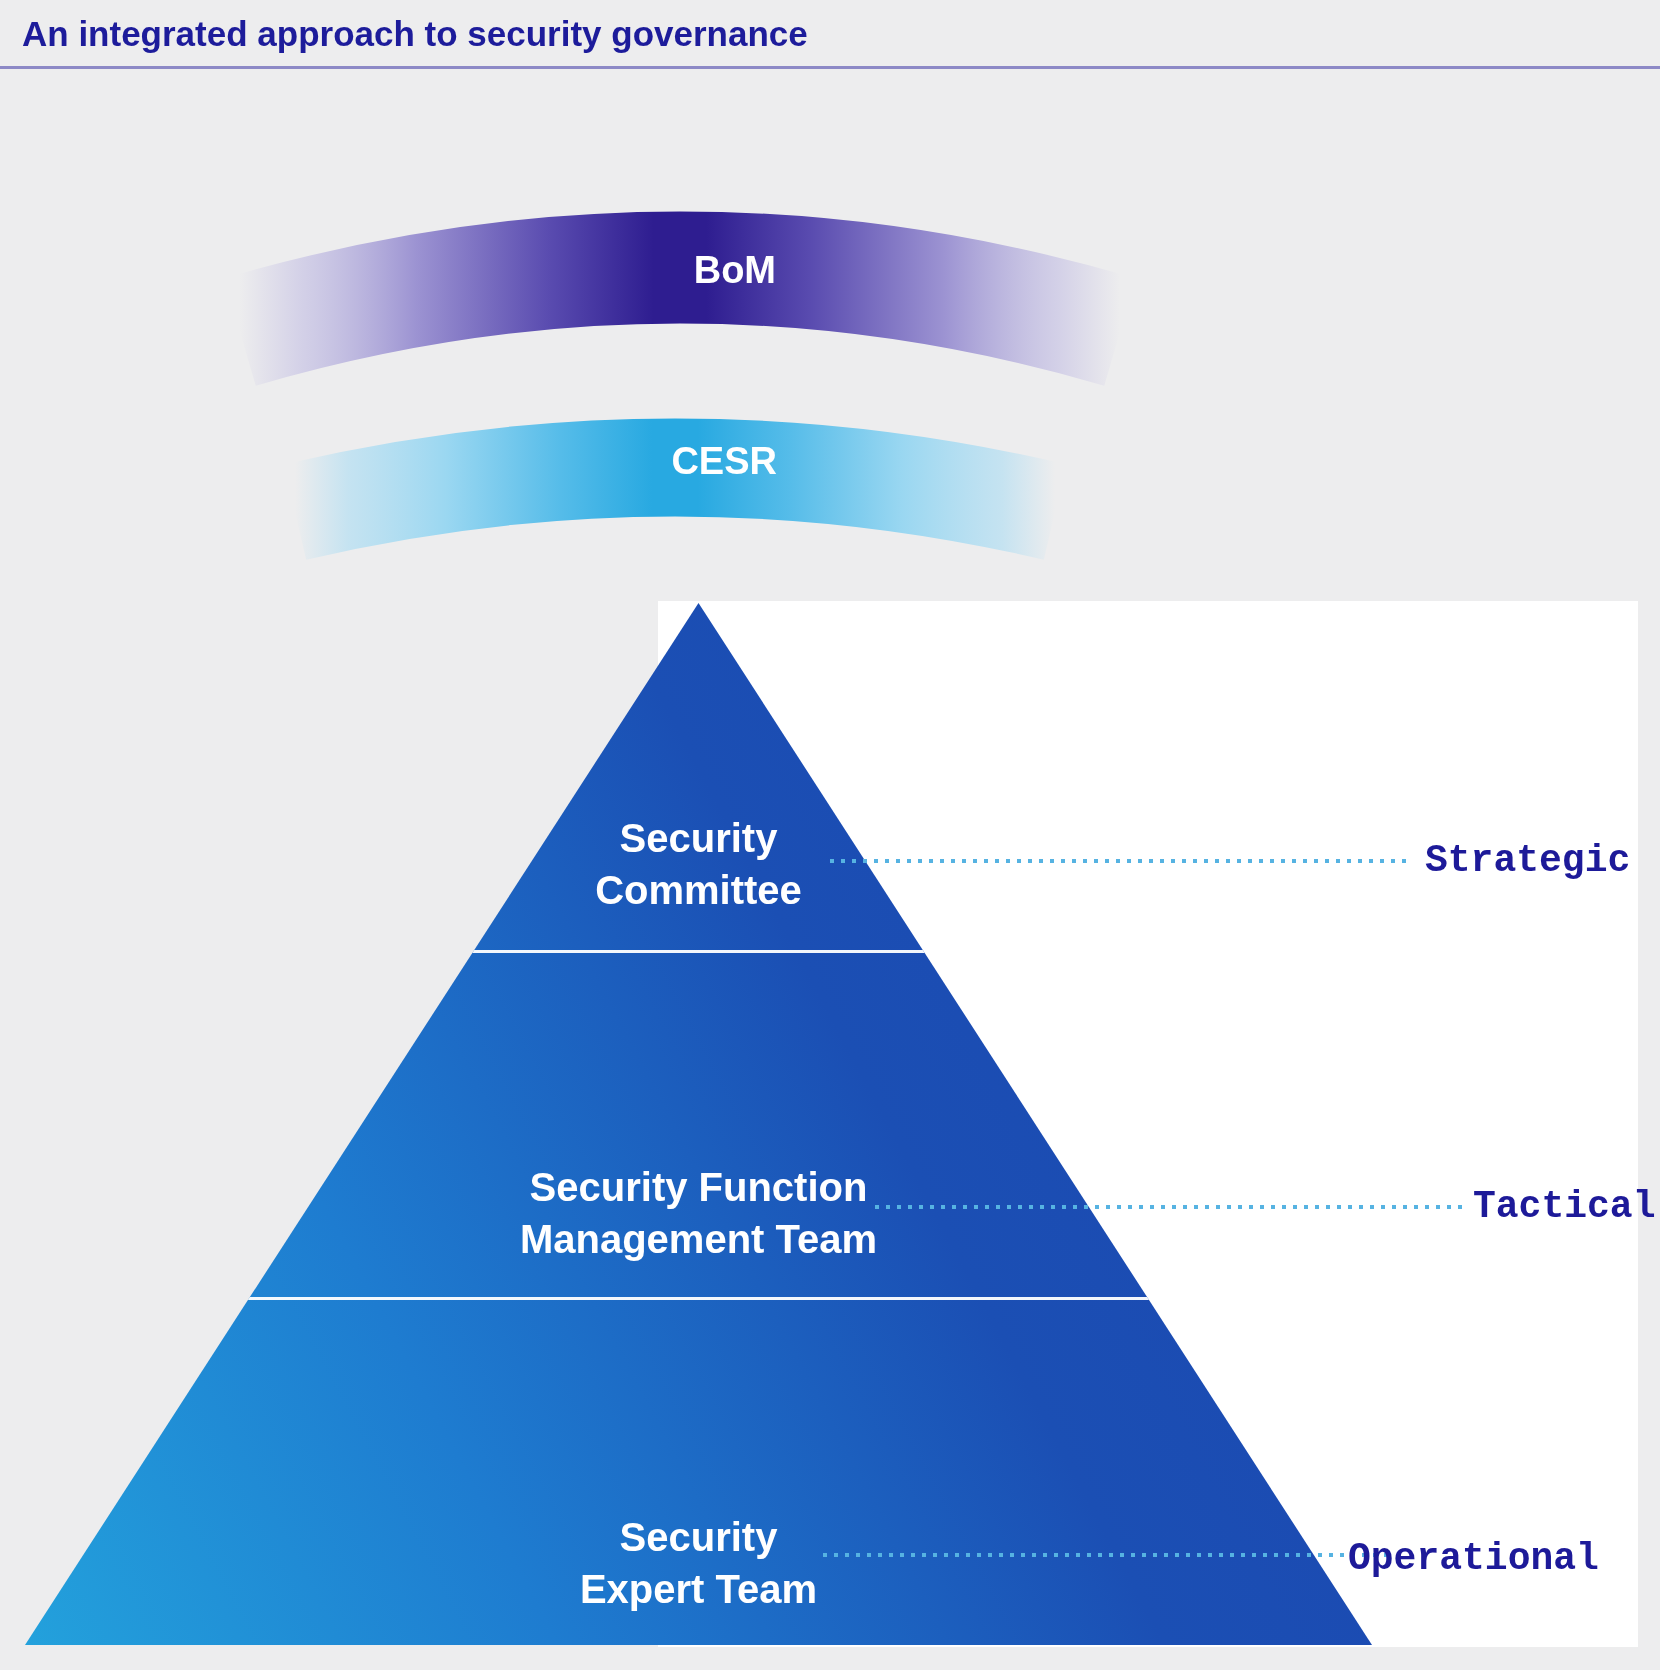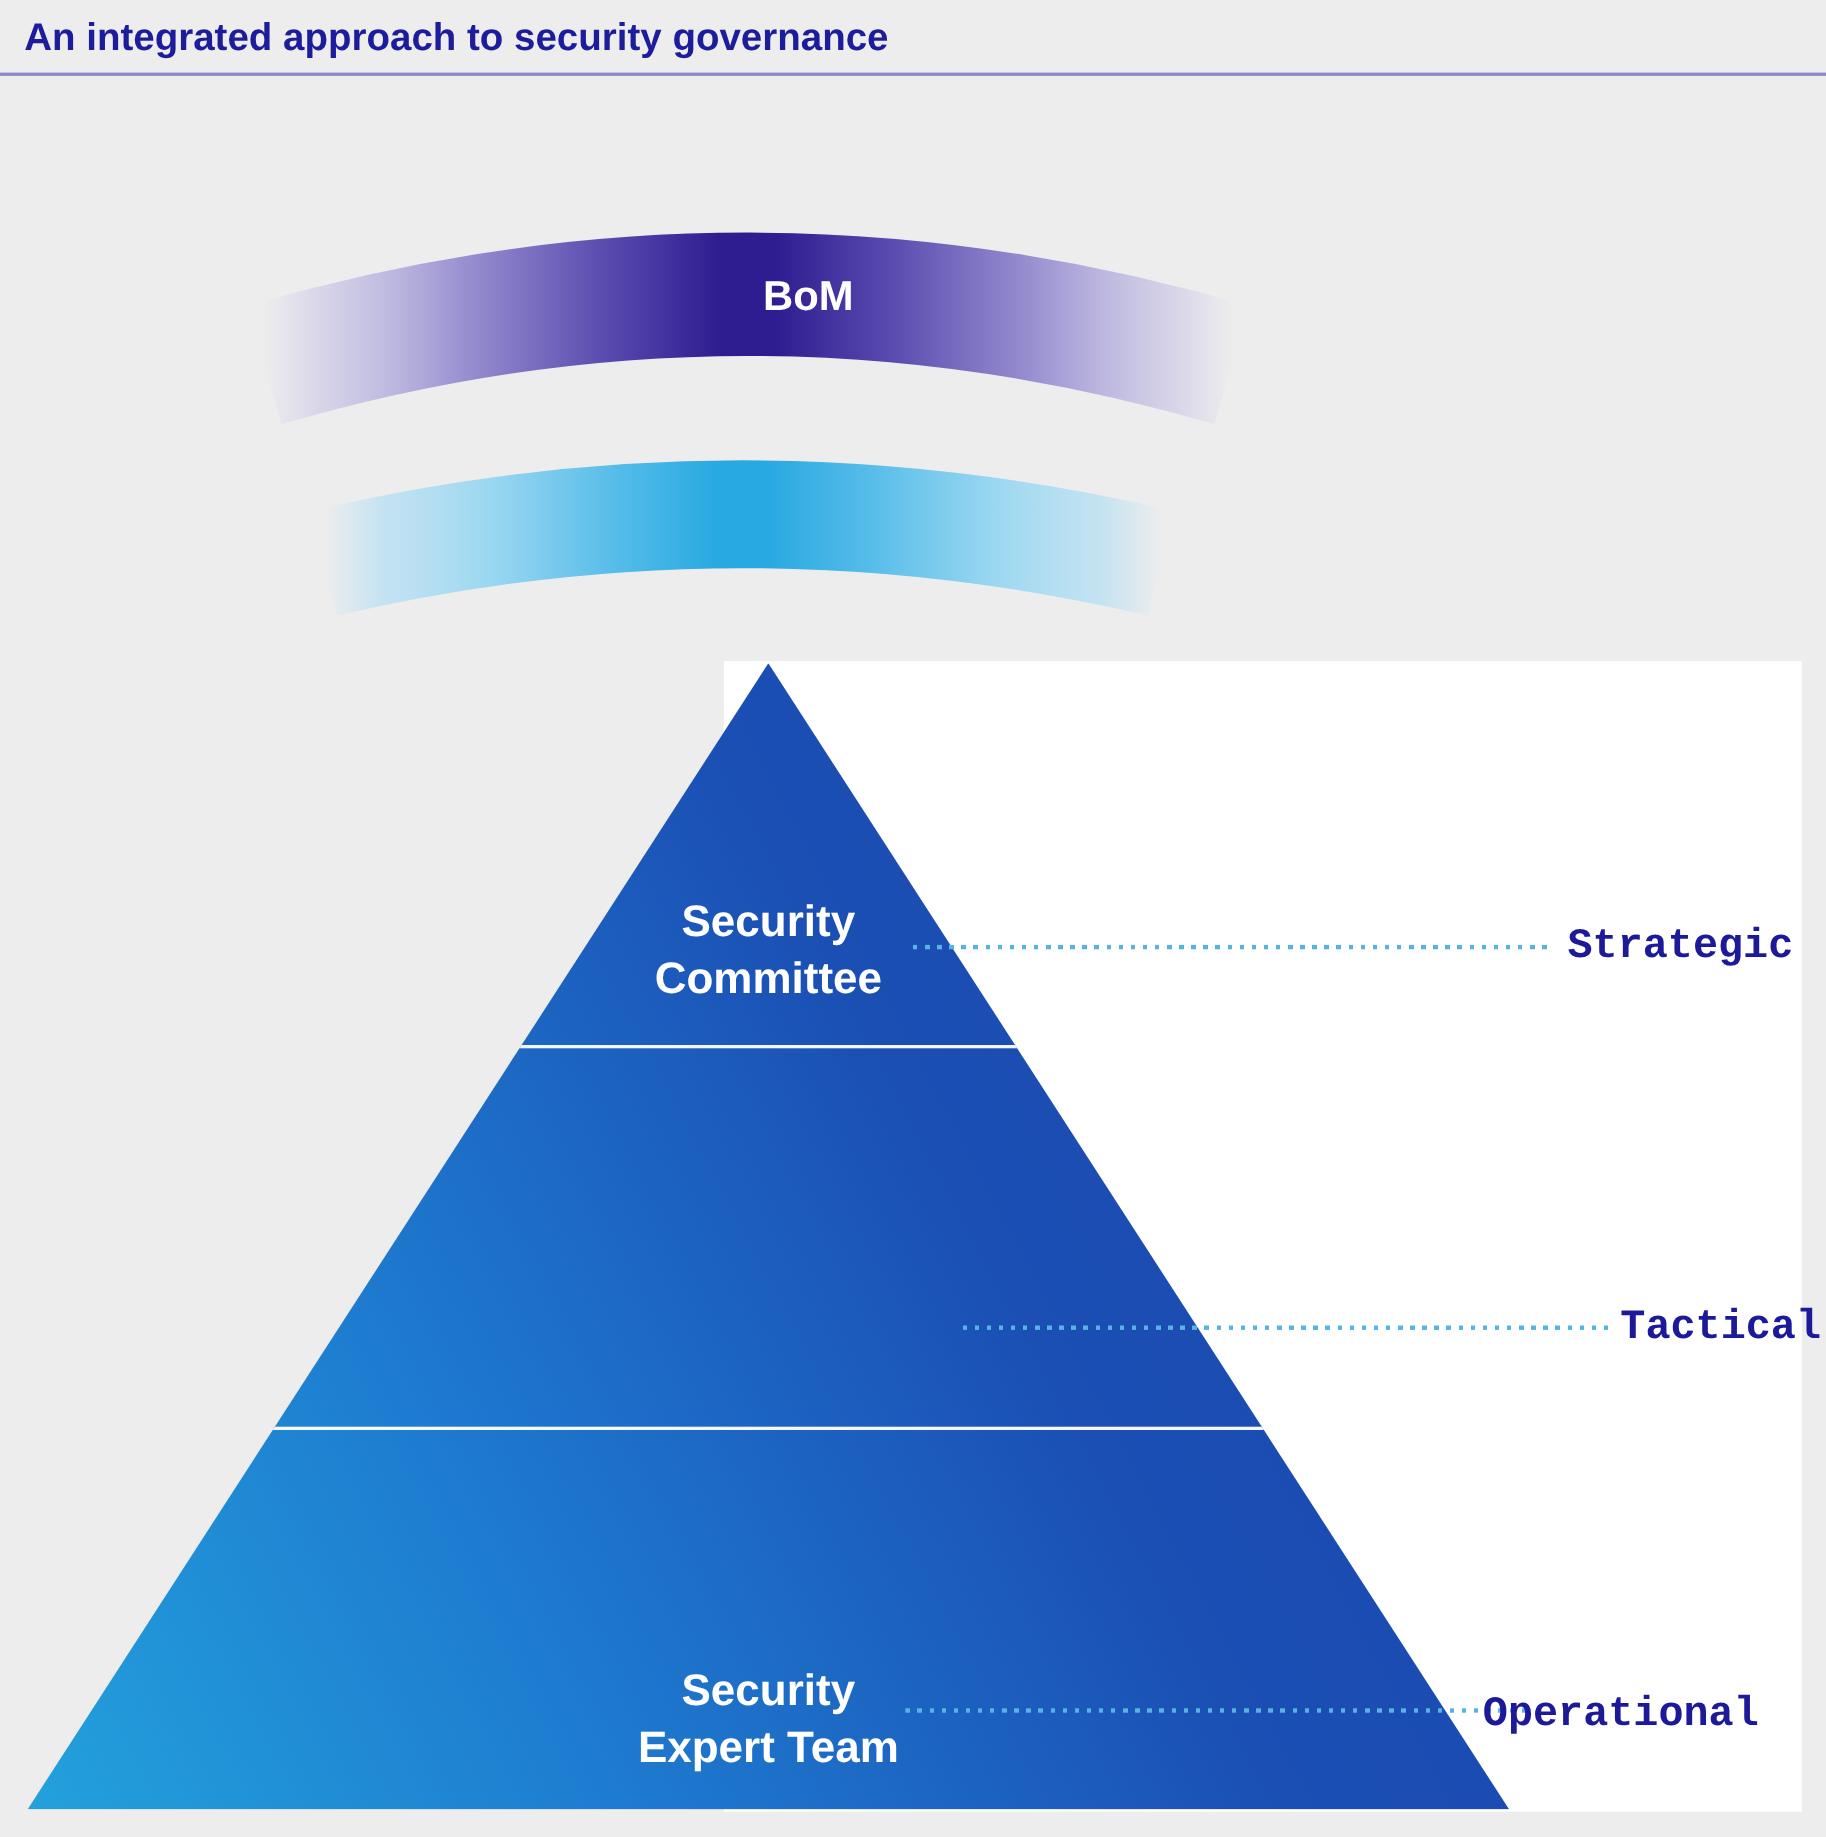--- a/index.html
+++ b/index.html
@@ -118,29 +118,34 @@
         <stop offset="0.8" stop-opacity="1" stop-color="#9ad7f1"></stop>
         <stop offset="0.93" stop-opacity="0.6" stop-color="#aadcf3"></stop>
         <stop offset="1" stop-opacity="0" stop-color="#aadcf3"></stop>
       </linearGradient>
     </defs>
     <path d="M 240 332 Q 680 203 1120 332" fill="none" stroke="url(#bomGrad)" stroke-width="112"></path>
     <path d="M 295 512 Q 675 423 1055 512" fill="none" stroke="url(#cesrGrad)" stroke-width="98"></path>
   </svg>
 
   <div class="arc-label bom">BoM</div>
+  <div class="arc-label cesr">CESR</div>
 
   <div class="white-panel"></div>
 
   <div class="pyramid">
     <div class="level-text l1">
       <div>Security</div>
       <div>Committee</div>
     </div>
     <div class="level-sep sep-1"></div>
+    <div class="level-text l2">
+      <div>Security Function</div>
+      <div>Management Team</div>
+    </div>
     <div class="level-sep sep-2"></div>
     <div class="level-text l3">
       <div>Security</div>
       <div>Expert Team</div>
     </div>
   </div>
 
   <div class="dotted strategic"></div>
   <div class="dotted tactical"></div>
   <div class="dotted operational"></div>

